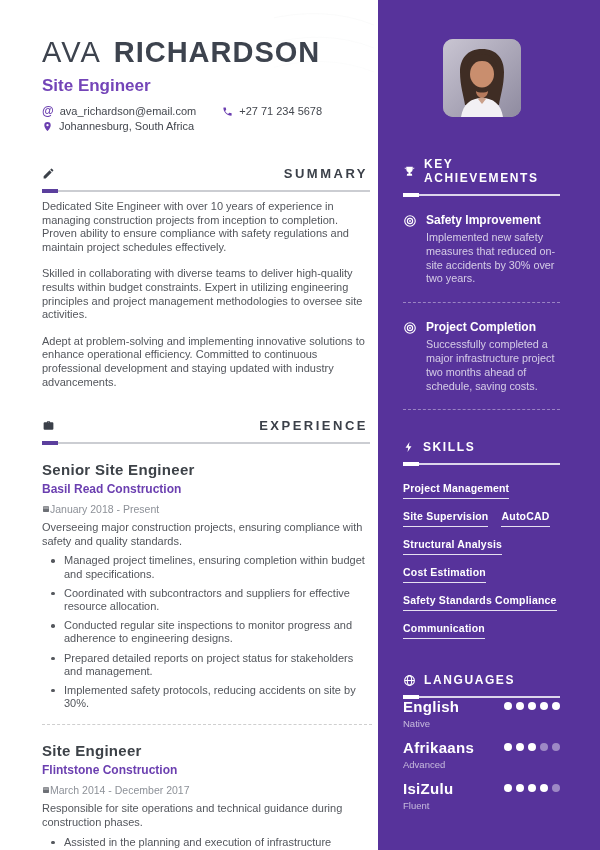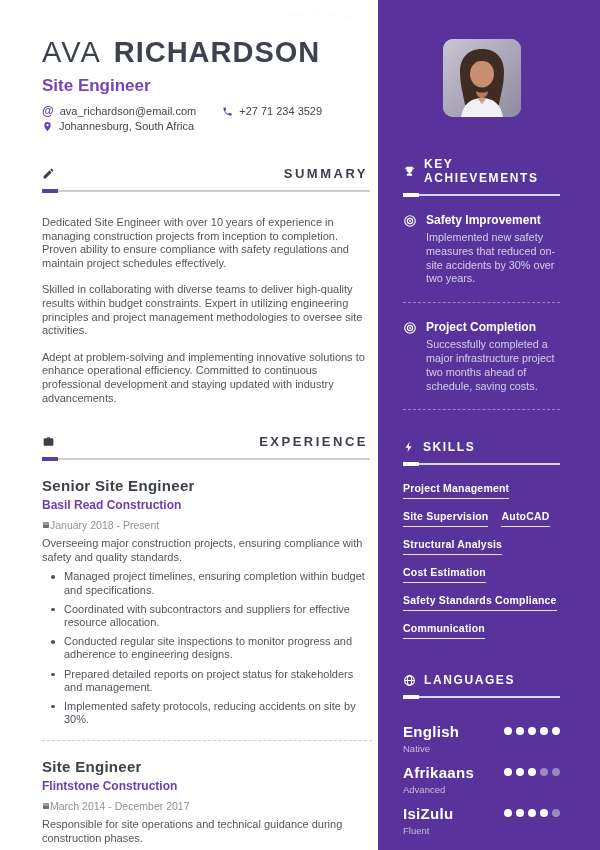--- a/index.html
+++ b/index.html
@@ -20,21 +20,21 @@
   .contact-item { display:flex; align-items:center; gap:6px; font-size:11px; color:#43474e; }
   .contact-item .cicon { color:#6b3fb0; display:flex; align-items:center; }
   .at-glyph { font-size:12px; font-weight:700; line-height:1; }
 
   .section { margin-top:34px; }
   .sec-head { display:flex; align-items:center; gap:9px; font-size:13px; font-weight:700; letter-spacing:2.5px; color:#3b4049;justify-content:space-between; }
   .sec-head .sicon { display:flex; align-items:center; color:#3b4049; }
   .sec-line { margin-top:9px; height:2px; background:#cbcdd2; position:relative; width:328px; }
   .sec-line::before { content:""; position:absolute; left:0; top:-1px; width:16px; height:4px; background:#5b3f9d; }
 
-  .paras { margin-top:24px; width:332px; }
+  .paras { margin-top:8px; width:332px; }
   .paras p { font-size:11px; line-height:13.6px; color:#53565c; margin-bottom:13px; }
 
   .job { margin-top:17px; width:332px; }
   .job-title { font-size:15px; font-weight:600; color:#3d4248; letter-spacing:.3px; }
   .job-company { margin-top:4px; font-size:12px; font-weight:700; color:#6b3fb0; }
   .job-date { margin-top:7px; display:flex; align-items:center; font-size:10.5px; color:#8d9198; }
   .job-date .dicon { color:#6d7076; display:flex; }
   .job-desc { margin-top:6px; font-size:11px; line-height:13.6px; color:#53565c; }
   .job ul { list-style:none; margin-top:6px; padding-left:21px; }
   .job li { position:relative; font-size:11px; line-height:13.2px; color:#53565c; margin-bottom:6px; padding-left:1px; }
@@ -53,21 +53,21 @@
 
   .ach-item { display:flex; gap:8px; margin-top:17px; }
   .ach-icon { flex:0 0 15px; color:#ffffff; padding-top:1px; }
   .ach-title { font-size:12px; font-weight:700; color:#ffffff; }
   .ach-text { margin-top:4px; font-size:10.8px; line-height:13.8px; color:rgba(255,255,255,.74); }
   .ach-divider { border-top:1px dashed rgba(255,255,255,.4); margin:16px 0 0 0; width:157px; }
 
   .skills-list { margin-top:17px; display:flex; flex-wrap:wrap; column-gap:13px; row-gap:11px; width:160px; }
   .skill { font-size:10.5px; font-weight:700; color:#ffffff; padding-bottom:4px; border-bottom:1.5px solid rgba(255,255,255,.85); white-space:nowrap; letter-spacing:.2px; }
 
-  .lang-list { margin-top:25px; width:157px; }
+  .lang-list { margin-top:0; width:157px; }
   .lang-row { display:flex; justify-content:space-between; align-items:flex-start; margin-bottom:10px; }
   .lang-name { font-size:15px; font-weight:700; color:#ffffff; letter-spacing:.3px; }
   .lang-level { margin-top:3px; font-size:9.5px; color:rgba(255,255,255,.65); }
   .dots { display:flex; gap:4px; padding-top:4px; }
   .dot { width:8px; height:8px; border-radius:50%; background:rgba(255,255,255,.42); }
   .dot.filled { background:#ffffff; }
 </style>
 </head>
 <body>
 
@@ -91,21 +91,21 @@
       <div class="contact-item">
         <span class="cicon at-glyph">@</span>
         <span>ava_richardson@email.com</span>
       </div>
       <div class="contact-item">
         <span class="cicon">
           <svg width="11" height="11" viewBox="0 0 24 24">
               <path fill="currentColor" d="M6.62 10.79a15.05 15.05 0 0 0 6.59 6.59l2.2-2.2a1 1 0 0 1 1.02-.24c1.12.37 2.33.57 3.57.57a1 1 0 0 1 1 1V20a1 1 0 0 1-1 1C10.85 21 3 13.15 3 3.99A1 1 0 0 1 4 3h3.5a1 1 0 0 1 1 1c0 1.24.2 2.45.57 3.57a1 1 0 0 1-.25 1.02l-2.2 2.2z"></path>
             </svg>
         </span>
-        <span>+27 71 234 3529</span>
+        <span>+27 71 234 5678</span>
       </div>
       <div class="contact-item">
         <span class="cicon">
           <svg width="11" height="11" viewBox="0 0 24 24">
               <path fill="currentColor" d="M12 2a7 7 0 0 0-7 7c0 5.25 7 13 7 13s7-7.75 7-13a7 7 0 0 0-7-7zm0 9.5A2.5 2.5 0 1 1 14.5 9 2.5 2.5 0 0 1 12 11.5z"></path>
             </svg>
         </span>
         <span>Johannesburg, South Africa</span>
       </div>
     </div>

